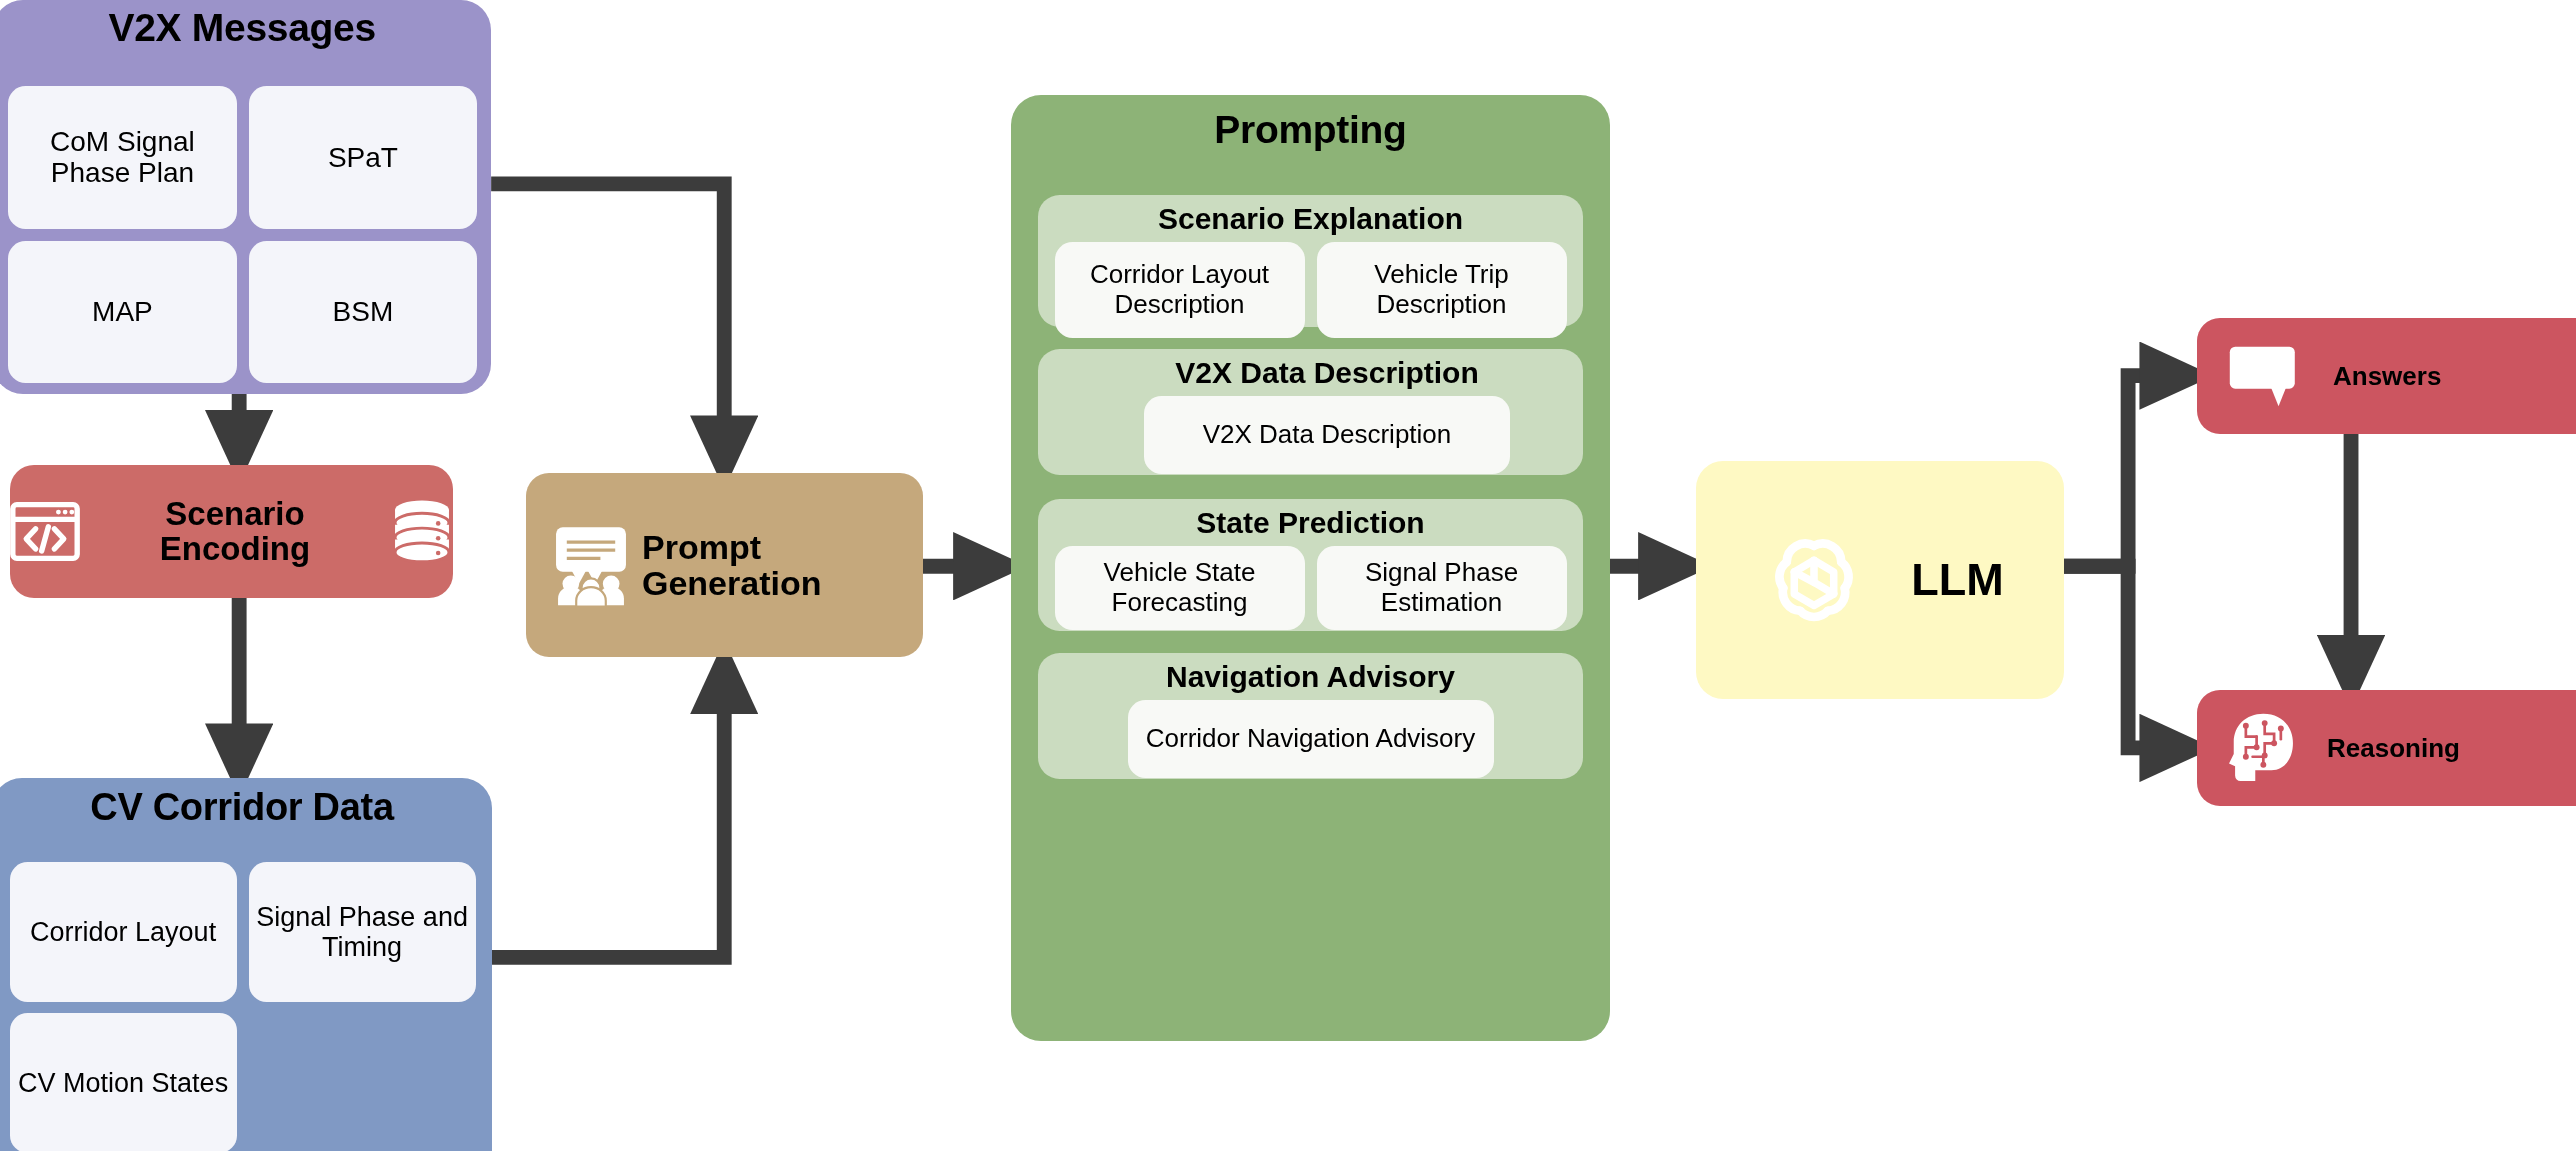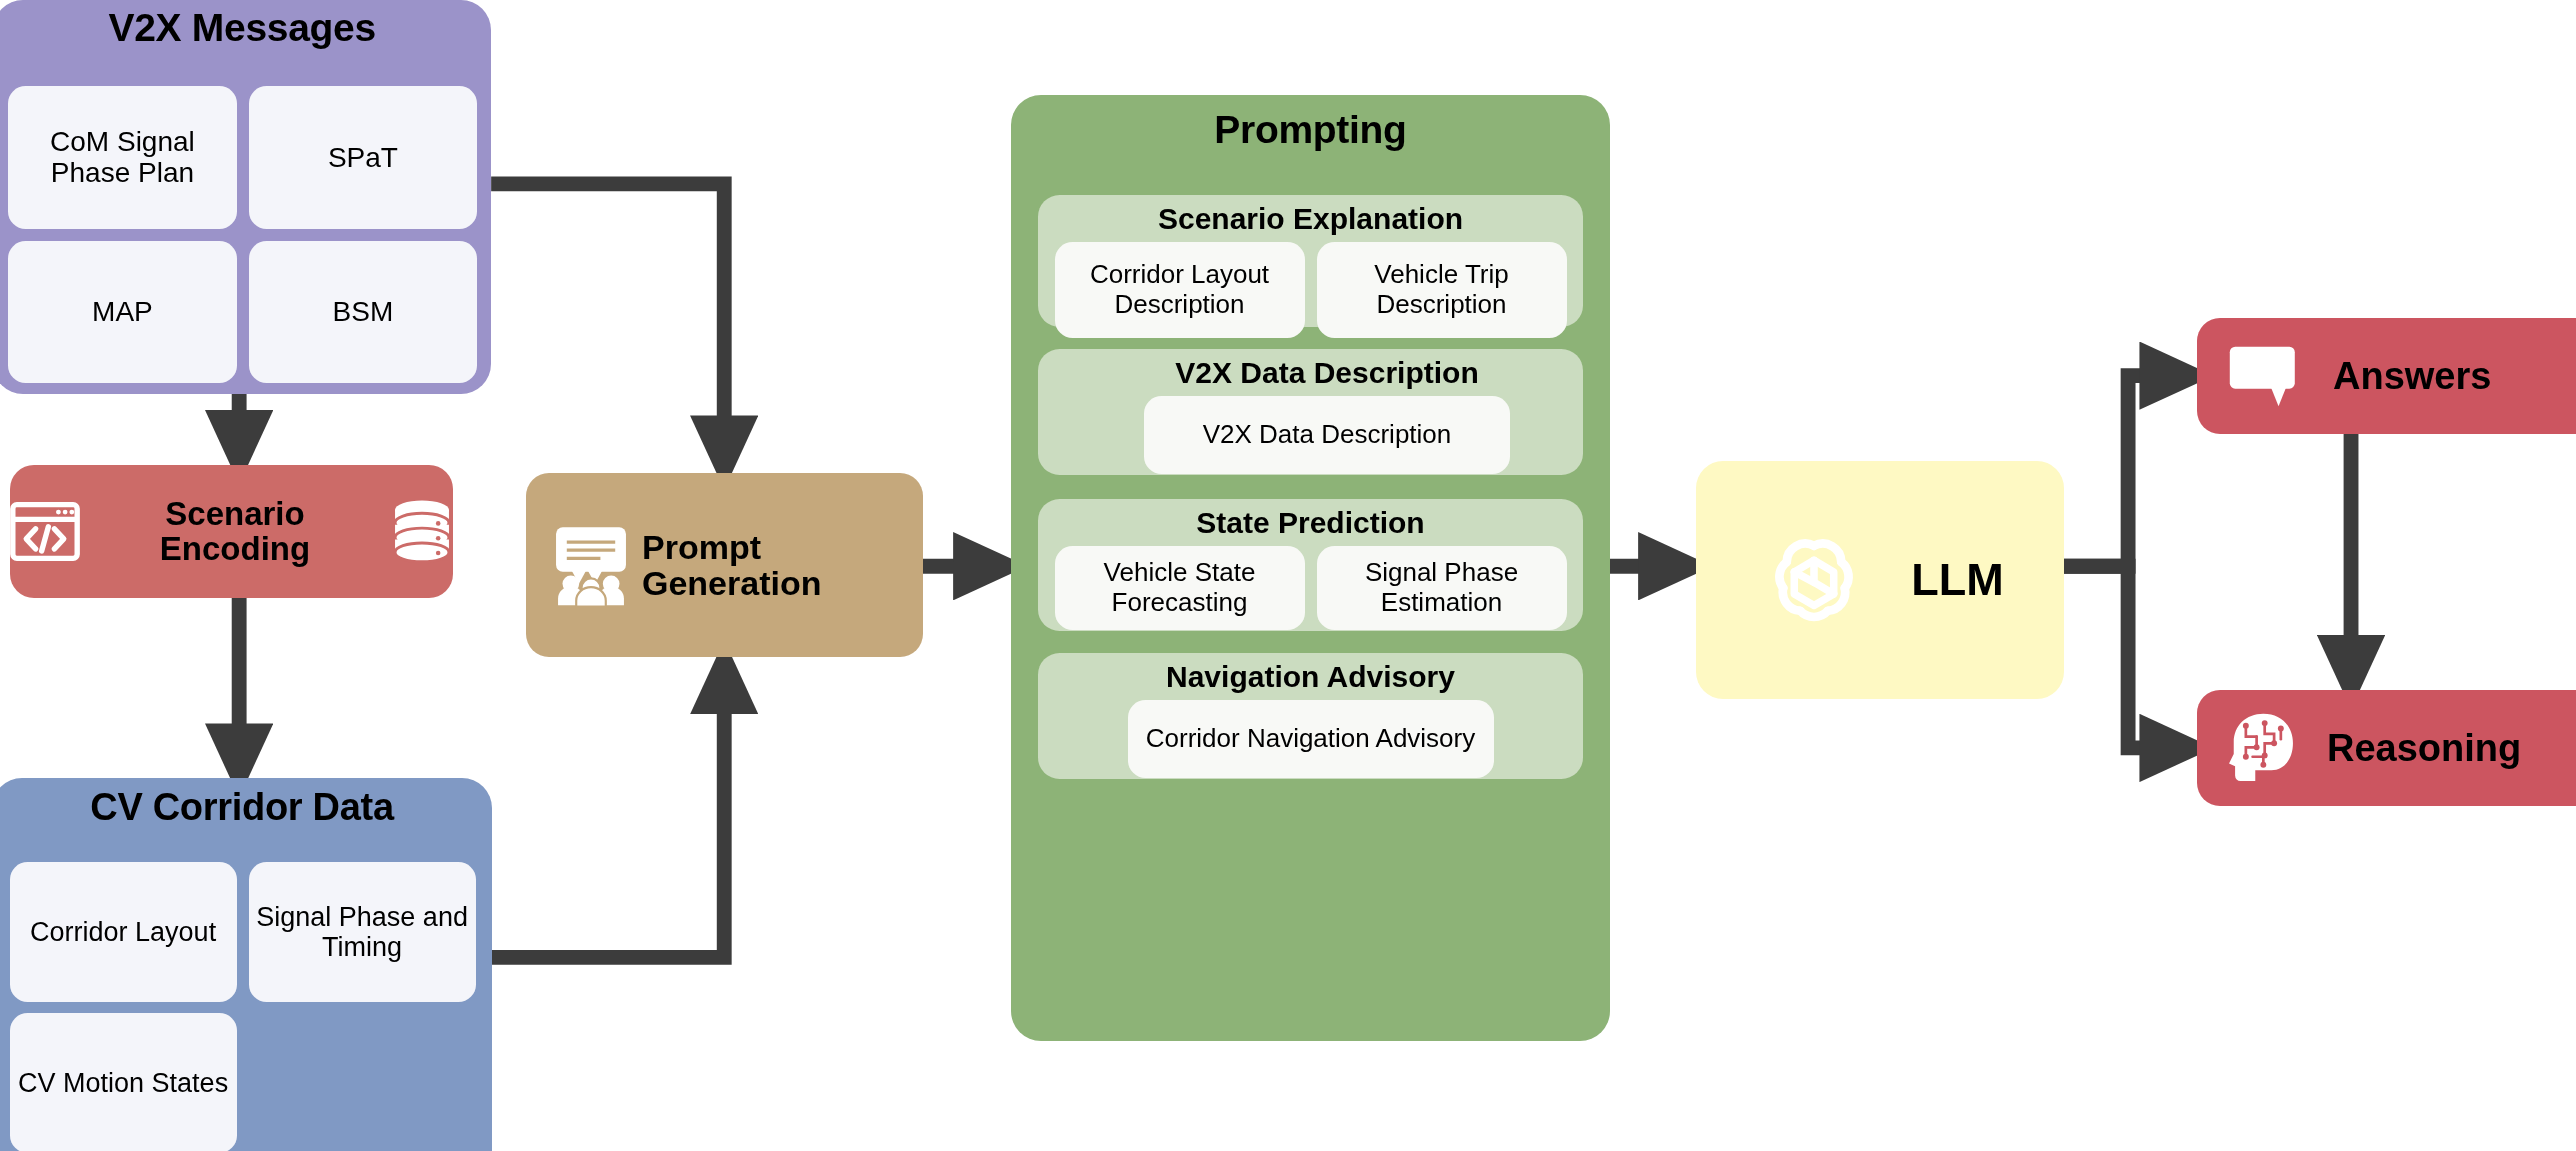--- a/index.html
+++ b/index.html
@@ -184,21 +184,21 @@
     position: absolute;
     background: #CC5560;
     border-radius: 23px;
     display: flex;
     align-items: center;
     justify-content: flex-start;
     gap: 30px;
     padding-left: 30px;
     box-sizing: border-box;
   }
-  .result-panel .label { font-size: 38px; font-weight: bold; color: #000; }
+  .result-panel .label { font-size: 26px; font-weight: bold; color: #000; }
   #answers-panel   { left: 2197px; top: 318px;  width: 419px; height: 116px; }
   #reasoning-panel { left: 2197px; top: 690px; width: 419px; height: 116px; }
 
   
   svg.conn {
     position: absolute;
     left: 0; top: 0;
     width: 2576px; height: 1152px;
     pointer-events: none;
     overflow: visible;

